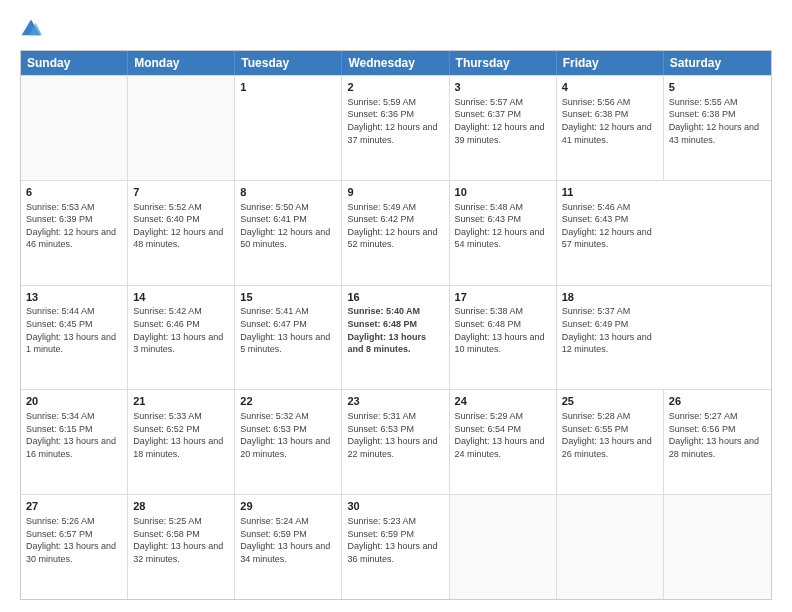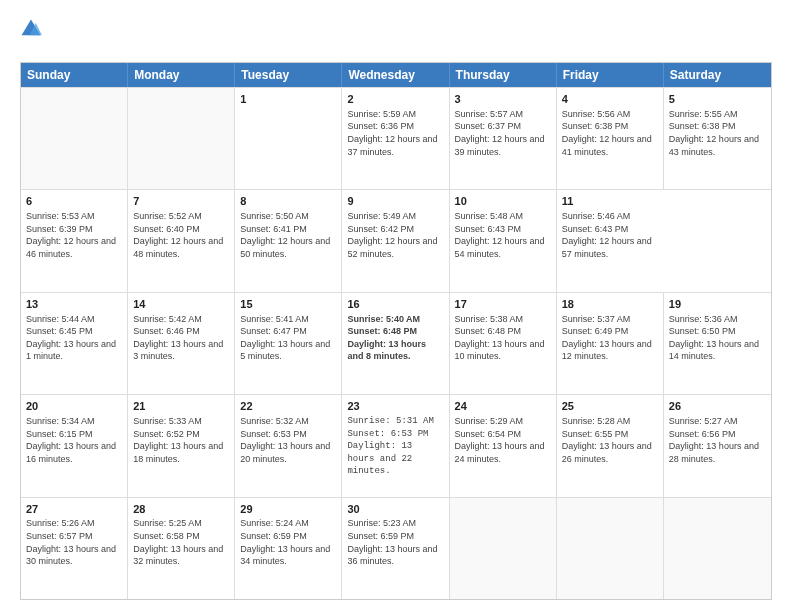--- a/index.html
+++ b/index.html
@@ -50,21 +50,20 @@
     }
     .title-location {
       font-size: 15px;
       color: #555;
     }
     .calendar {
       flex: 1;
       display: flex;
       flex-direction: column;
       border: 1px solid #ccc;
-      margin-top: 12px;
     }
     .cal-header-row {
       display: grid;
       grid-template-columns: repeat(7, 1fr);
       background: #3a7abf;
     }
     .cal-header-cell {
       color: #fff;
       font-size: 12px;
       font-weight: bold;
@@ -236,26 +235,20 @@
             <div class="day-info" style="white-space: pre-line;">Sunrise: 5:38 AM
 Sunset: 6:48 PM
 Daylight: 13 hours and 10 minutes.</div>
           </div>
           <div class="cal-cell">
             <div class="day-number">18</div>
             <div class="day-info" style="white-space: pre-line;">Sunrise: 5:37 AM
 Sunset: 6:49 PM
 Daylight: 13 hours and 12 minutes.</div>
           </div>
-          <div class="cal-cell">
-            <div class="day-number">19</div>
-            <div class="day-info" style="white-space: pre-line;">Sunrise: 5:36 AM
-Sunset: 6:50 PM
-Daylight: 13 hours and 14 minutes.</div>
-          </div>
         </div>
         <div class="cal-row">
           <div class="cal-cell">
             <div class="day-number">20</div>
             <div class="day-info" style="white-space: pre-line;">Sunrise: 5:34 AM
 Sunset: 6:15 PM
 Daylight: 13 hours and 16 minutes.</div>
           </div>
           <div class="cal-cell">
             <div class="day-number">21</div>
@@ -264,21 +257,21 @@
 Daylight: 13 hours and 18 minutes.</div>
           </div>
           <div class="cal-cell">
             <div class="day-number">22</div>
             <div class="day-info" style="white-space: pre-line;">Sunrise: 5:32 AM
 Sunset: 6:53 PM
 Daylight: 13 hours and 20 minutes.</div>
           </div>
           <div class="cal-cell">
             <div class="day-number">23</div>
-            <div class="day-info" style="white-space: pre-line; font-family: Liberation Mono, monospace;">Sunrise: 5:31 AM
+            <div class="day-info" style="white-space: pre-line;">Sunrise: 5:31 AM
 Sunset: 6:53 PM
 Daylight: 13 hours and 22 minutes.</div>
           </div>
           <div class="cal-cell">
             <div class="day-number">24</div>
             <div class="day-info" style="white-space: pre-line;">Sunrise: 5:29 AM
 Sunset: 6:54 PM
 Daylight: 13 hours and 24 minutes.</div>
           </div>
           <div class="cal-cell">

